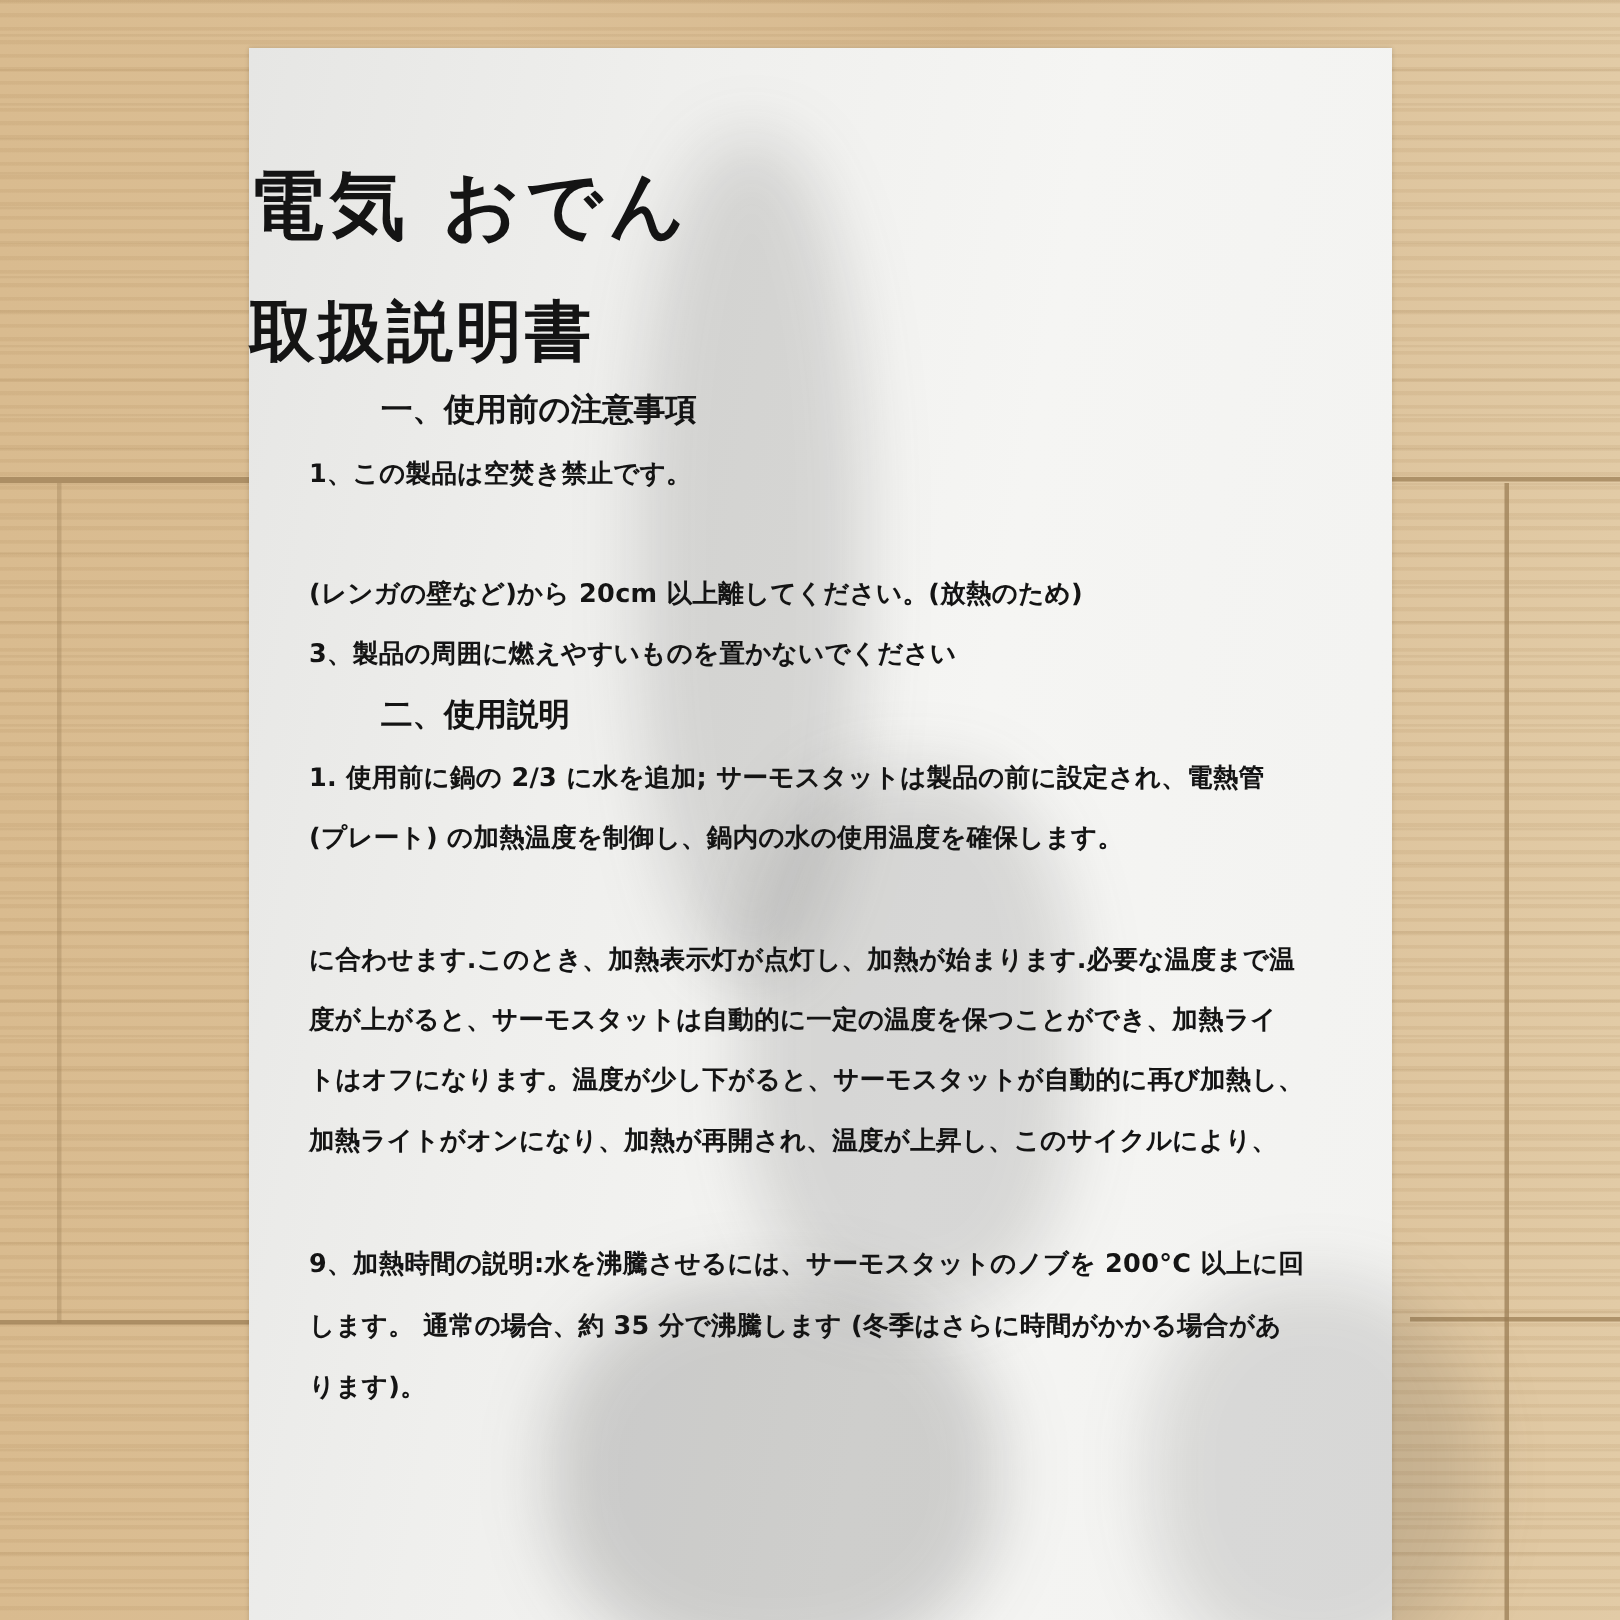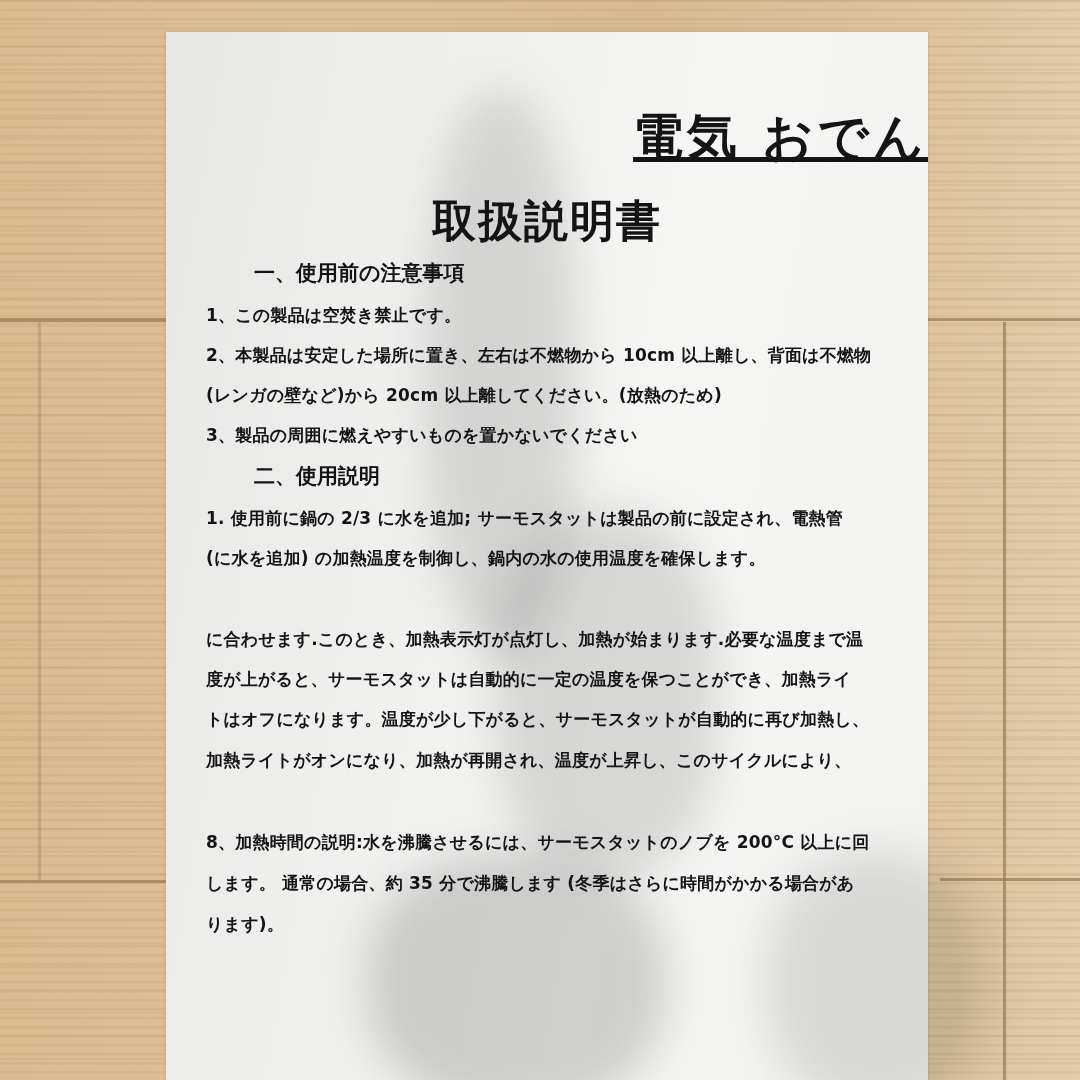--- a/index.html
+++ b/index.html
@@ -28,25 +28,25 @@
     position: absolute; pointer-events: none;
     background: rgba(60,60,60,0.16); filter: blur(22px); border-radius: 45%;
   }
   .sh1 { left: 260px; top: 60px; width: 150px; height: 560px; }
   .sh2 { left: 330px; top: 480px; width: 220px; height: 360px; border-radius: 40%; }
   .sh3 { left: 200px; top: 820px; width: 300px; height: 260px; background: rgba(50,50,50,0.2); }
   .sh4 { left: 600px; top: 820px; width: 220px; height: 260px; background: rgba(60,60,60,0.14); }
 
   .doc { position: absolute; left: 0; top: 0; width: 762px; height: 100%; color: #141414; }
   .title1 {
-    position: absolute; left: 0; width: 100%; top: 72px; text-align: right;
-    font-size: 50px; font-weight: bold; letter-spacing: 4px; text-decoration: underline;
+    position: absolute; left: 0; width: 100%; top: 72px; text-align: left;
+    font-size: 50px; font-weight: bold; letter-spacing: 4px;
   }
   .title2 {
-    position: absolute; left: 0; width: 100%; top: 160px; text-align: center;
+    position: absolute; left: 0; width: 100%; top: 160px; text-align: left;
     font-size: 44px; font-weight: bold; letter-spacing: 2px;
   }
   .section-heading {
     position: absolute; left: 40px; font-size: 21px; font-weight: bold; margin-left: 48px;
   }
   .line {
     position: absolute; left: 40px; font-size: 17px; font-weight: bold; white-space: nowrap;
     letter-spacing: 0.2px;
   }
 </style>
@@ -65,28 +65,27 @@
   <div class="shadow sh2"></div>
   <div class="shadow sh3"></div>
   <div class="shadow sh4"></div>
 
   <div class="doc">
     <div class="title1">電気 おでん</div>
     <div class="title2">取扱説明書</div>
 
     <div class="section-heading" style="top:227px">一、使用前の注意事項</div>
     <div class="line" style="top:272px">1、この製品は空焚き禁止です。</div>
-    <div class="line" style="top:312px">2、本製品は安定した場所に置き、左右は不燃物から 10cm 以上離し、背面は不燃物</div>
     <div class="line" style="top:352px">(レンガの壁など)から 20cm 以上離してください。(放熱のため)</div>
     <div class="line" style="top:392px">3、製品の周囲に燃えやすいものを置かないでください</div>
 
     <div class="section-heading" style="top:430px">二、使用説明</div>
     <div class="line" style="top:475px">1. 使用前に鍋の 2/3 に水を追加; サーモスタットは製品の前に設定され、電熱管</div>
-    <div class="line" style="top:515px">(に水を追加) の加熱温度を制御し、鍋内の水の使用温度を確保します。</div>
+    <div class="line" style="top:515px">(プレート) の加熱温度を制御し、鍋内の水の使用温度を確保します。</div>
     <div class="line" style="top:596px">に合わせます.このとき、加熱表示灯が点灯し、加熱が始まります.必要な温度まで温</div>
     <div class="line" style="top:636px">度が上がると、サーモスタットは自動的に一定の温度を保つことができ、加熱ライ</div>
     <div class="line" style="top:676px">トはオフになります。温度が少し下がると、サーモスタットが自動的に再び加熱し、</div>
     <div class="line" style="top:717px">加熱ライトがオンになり、加熱が再開され、温度が上昇し、このサイクルにより、</div>
-    <div class="line" style="top:799px">8、加熱時間の説明:水を沸騰させるには、サーモスタットのノブを 200°C 以上に回</div>
+    <div class="line" style="top:799px">9、加熱時間の説明:水を沸騰させるには、サーモスタットのノブを 200°C 以上に回</div>
     <div class="line" style="top:840px">します。 通常の場合、約 35 分で沸騰します (冬季はさらに時間がかかる場合があ</div>
     <div class="line" style="top:881px">ります)。</div>
   </div>
 </div>
 
 </body></html>

